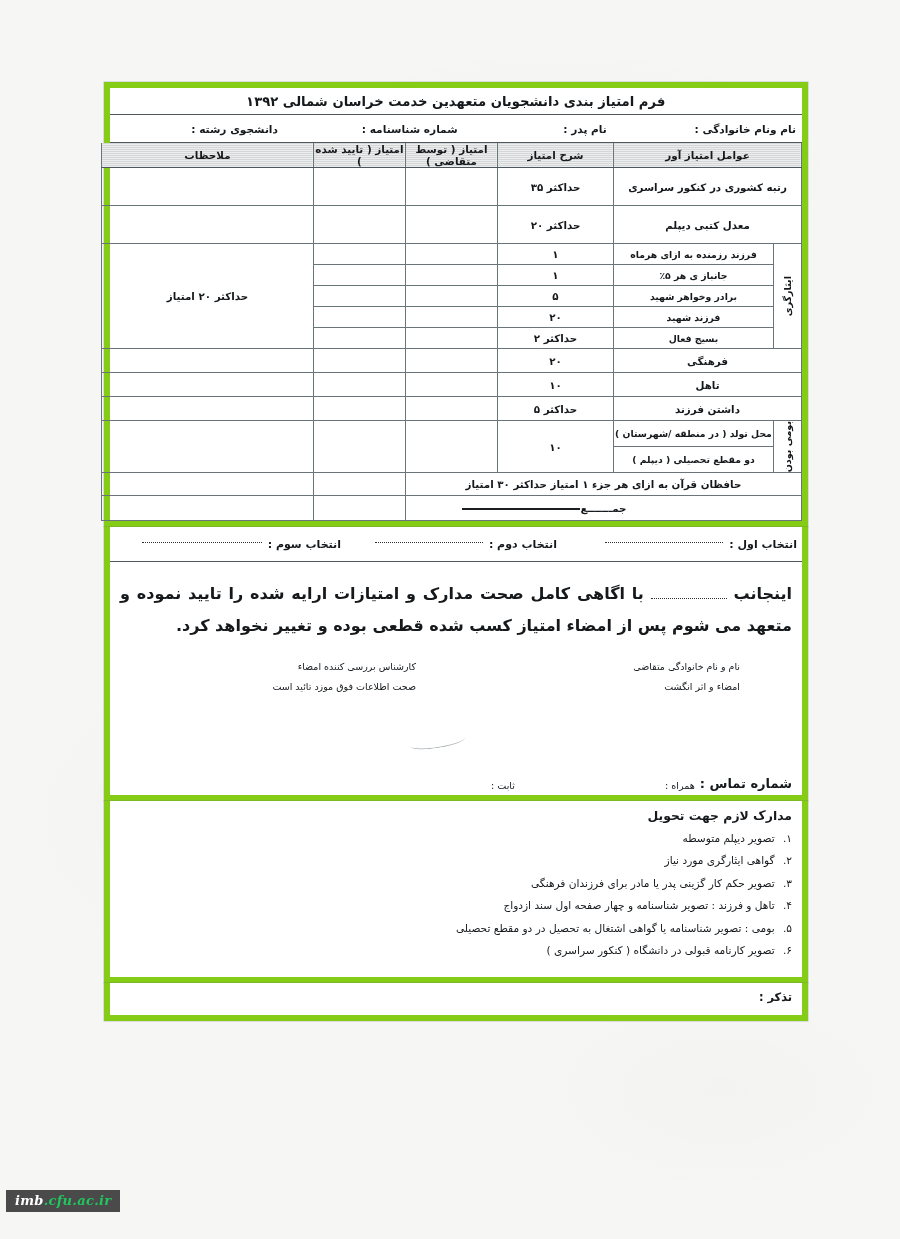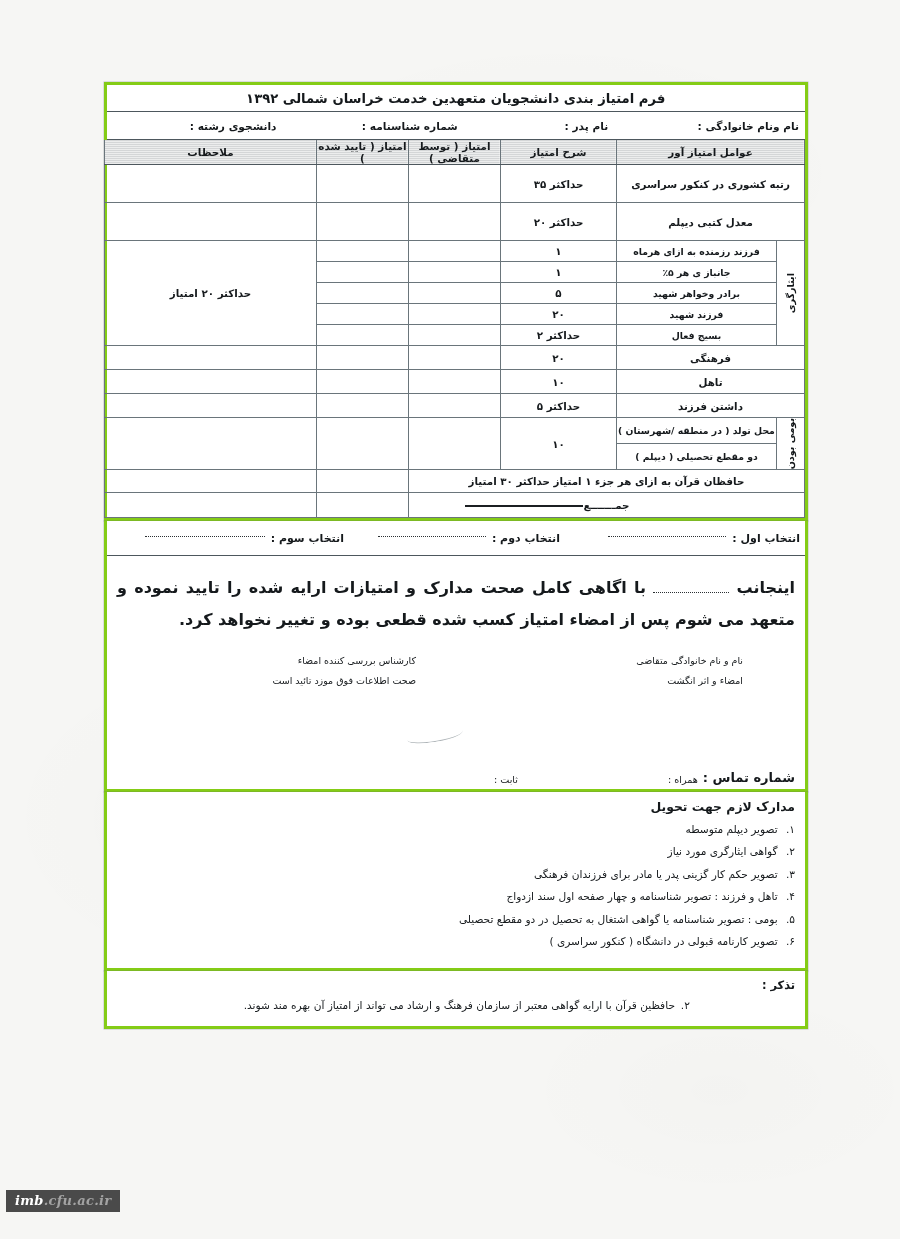--- a/index.html
+++ b/index.html
@@ -16,21 +16,21 @@
   .scan-tint{position:absolute;inset:0;pointer-events:none;
     background:
       radial-gradient(ellipse 420px 190px at 62% 14%, rgba(0,0,0,0.018), transparent 70%),
       radial-gradient(ellipse 360px 240px at 28% 66%, rgba(0,0,0,0.015), transparent 72%),
       radial-gradient(ellipse 300px 160px at 80% 88%, rgba(0,0,0,0.012), transparent 70%);
   }
 
   .sheet{position:absolute;left:104px;top:82px;width:704px;}
 
   .blk{
-    border:3px solid #84cc16;
+    border:6px solid #84cc16;
     background:#fff;
     box-shadow:0 0 0 0.5px rgba(90,100,106,.35);
   }
   .blk + .blk{border-top:none;}
 
   
   .title-row{
     height:26px;display:flex;align-items:center;justify-content:center;
     border-bottom:1.6px solid #4d575d;
   }
@@ -167,21 +167,21 @@
 
   
   .wm{
     position:absolute;left:6px;top:1190px;
     background:#4a4a4a;color:#fff;
     padding:3px 9px 4px 9px;
     font-family:"DejaVu Serif","Liberation Serif",serif;
     font-style:italic;font-weight:bold;font-size:13px;
     letter-spacing:.3px;direction:ltr;
   }
-  .wm .o{color:#a3a3a3;}
+  .wm .o{color:#22c55e;}
   .wm .w{color:#ffffff;}
 </style>
 </head>
 <body>
 
 <div class="scan-tint"></div>
 
 <div class="sheet">
 
   <div class="blk">
@@ -368,24 +368,20 @@
       <li><span class="n">۳.</span> <span>تصویر حکم کار گزینی پدر یا مادر برای فرزندان فرهنگی</span></li>
       <li><span class="n">۴.</span> <span>تاهل و فرزند : تصویر شناسنامه و چهار صفحه اول سند ازدواج</span></li>
       <li><span class="n">۵.</span> <span>بومی : تصویر شناسنامه یا گواهی اشتغال به تحصیل در دو مقطع تحصیلی</span></li>
       <li><span class="n">۶.</span> <span>تصویر کارنامه قبولی در دانشگاه ( کنکور سراسری )</span></li>
     </ol>
   </div>
 
   <div class="blk notes">
     <h3>تذکر :</h3>
     <ol>
-      <li>
-        <span class="n">۲.</span>
-        <span>حافظین قرآن با ارایه گواهی معتبر از سازمان فرهنگ و ارشاد می تواند از امتیاز آن بهره مند شوند.</span>
-      </li>
     </ol>
   </div>
 
 </div>
 
 <div class="wm">
   <span class="w">imb</span><span class="o">.cfu.ac.ir</span>
 </div>
 
 </body></html>

